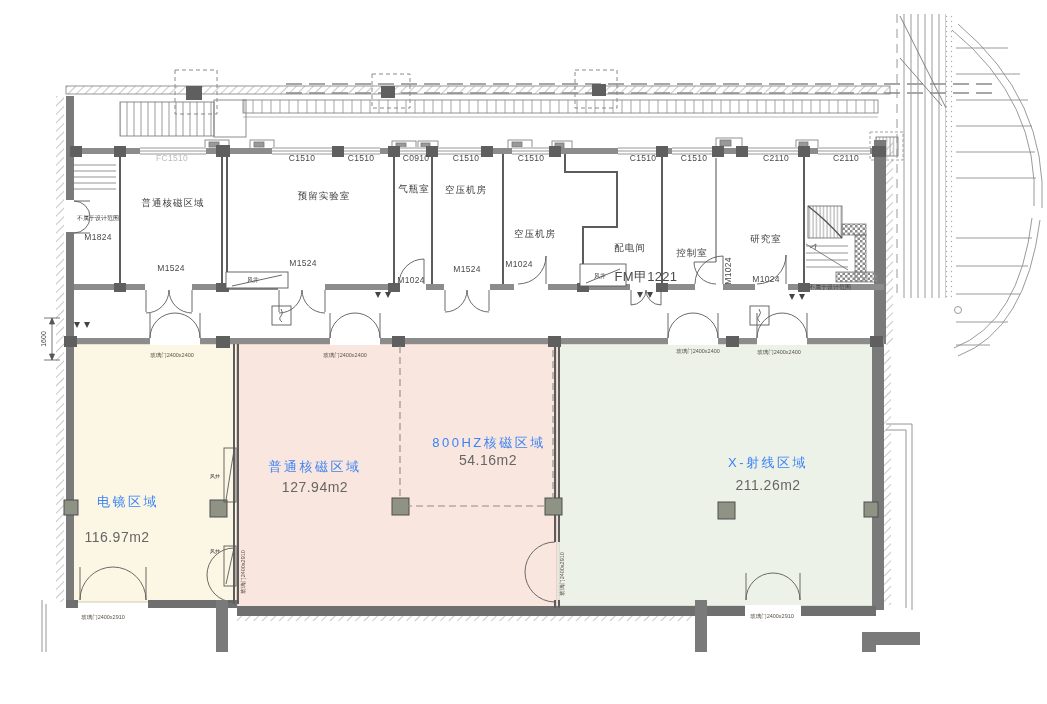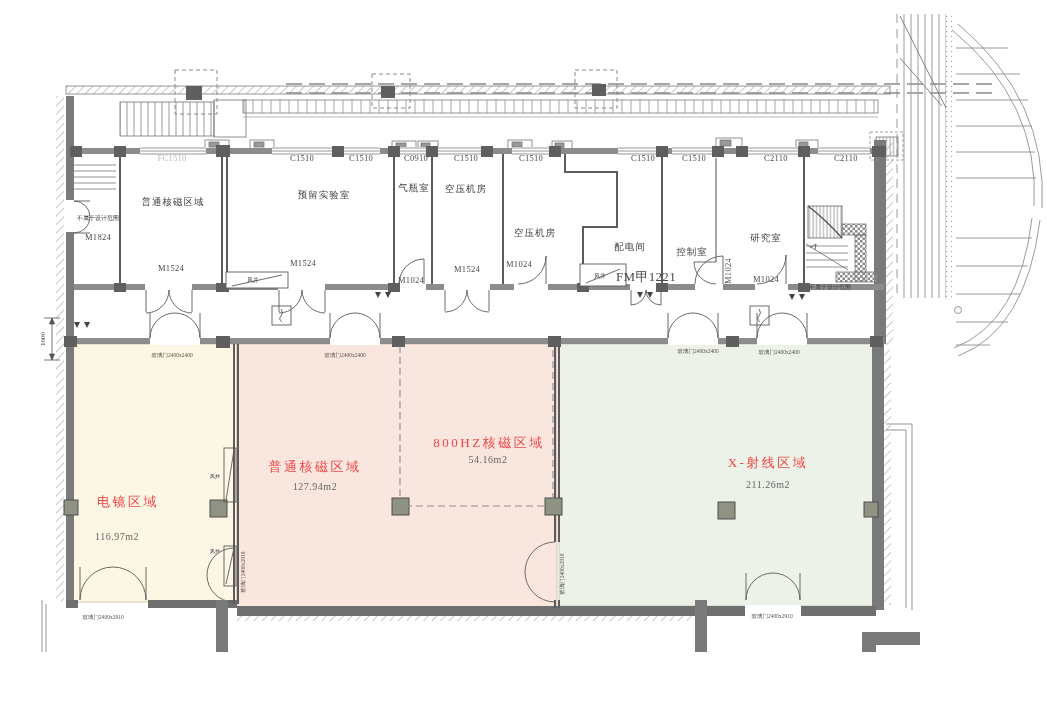--- a/index.html
+++ b/index.html
@@ -1,25 +1,25 @@
 <!DOCTYPE html>
 <html><head>
 <meta charset="utf-8">
 <style>
   html,body{margin:0;padding:0;background:#fff}
   #plan{position:relative;width:1047px;height:652px;background:#ffffff;
-        font-family:Liberation Serif, serif;overflow:hidden}
+        font-family:Liberation Sans, sans-serif;overflow:hidden}
   #plan svg{position:absolute;left:0;top:0}
   .lbl{position:absolute;transform:translate(-50%,-50%);white-space:nowrap;
        color:#4a4a4a;line-height:1}
   .code{font-size:8.5px;letter-spacing:.3px}
   .graycode{font-size:8.5px;color:#bcbcbc;letter-spacing:.3px}
   .room{font-size:9.5px;color:#3e3e3e;letter-spacing:1px}
-  .zone{font-size:13px;color:#ef4444;letter-spacing:2.5px}
-  .area{font-size:10px;color:#666;letter-spacing:.5px}
+  .zone{font-size:13px;color:#3b82f6;letter-spacing:2.5px}
+  .area{font-size:14px;color:#666;letter-spacing:.5px}
   .glass{font-size:5.5px;color:#5a5248}
   .tiny{font-size:6px;color:#444}
   .small{font-size:7px;color:#444}
   .vert{transform:translate(-50%,-50%) rotate(-90deg)}
 </style>
 </head>
 <body>
 
 <div id="plan">
 

